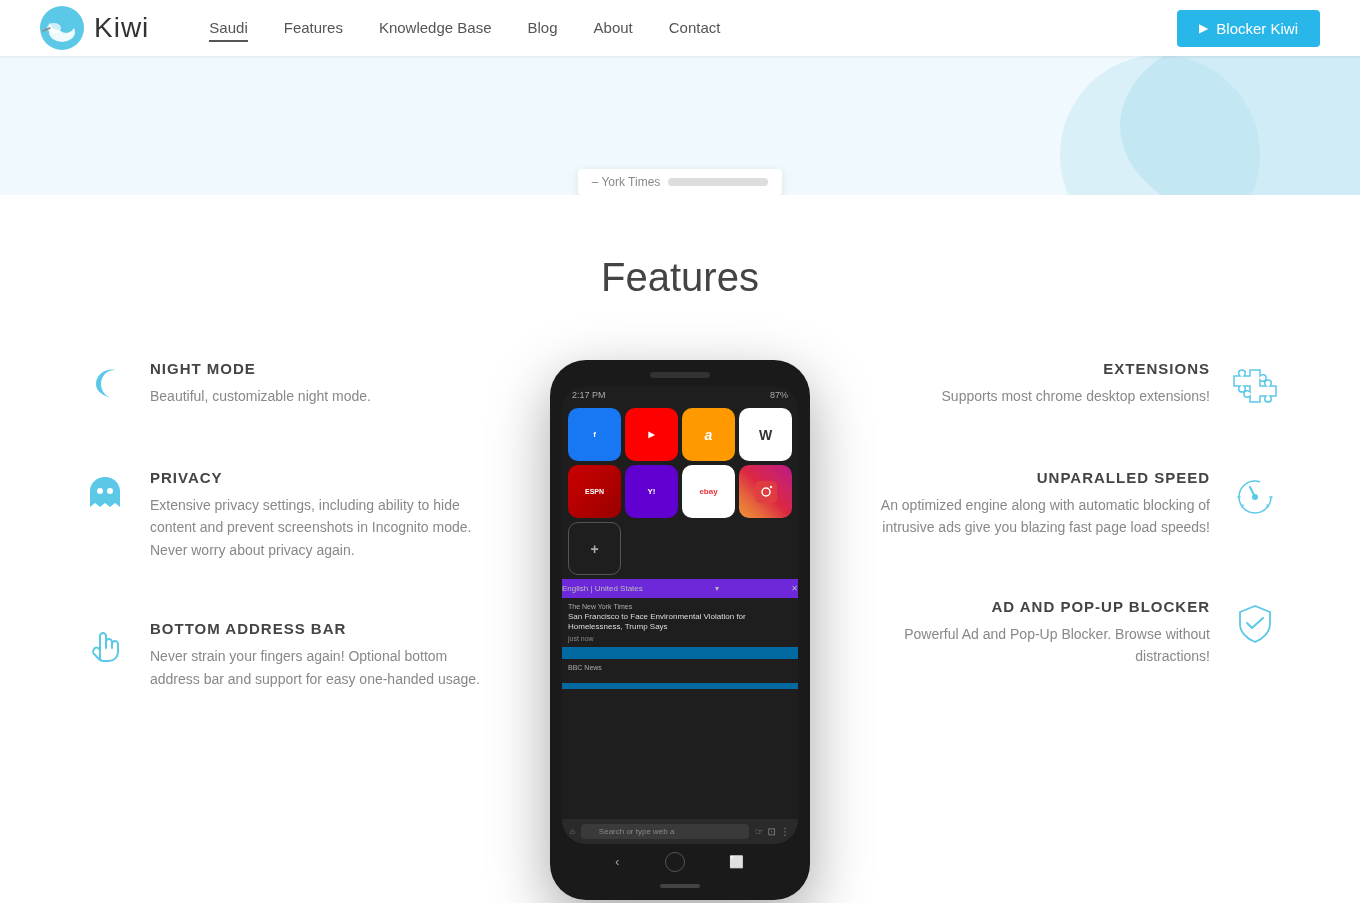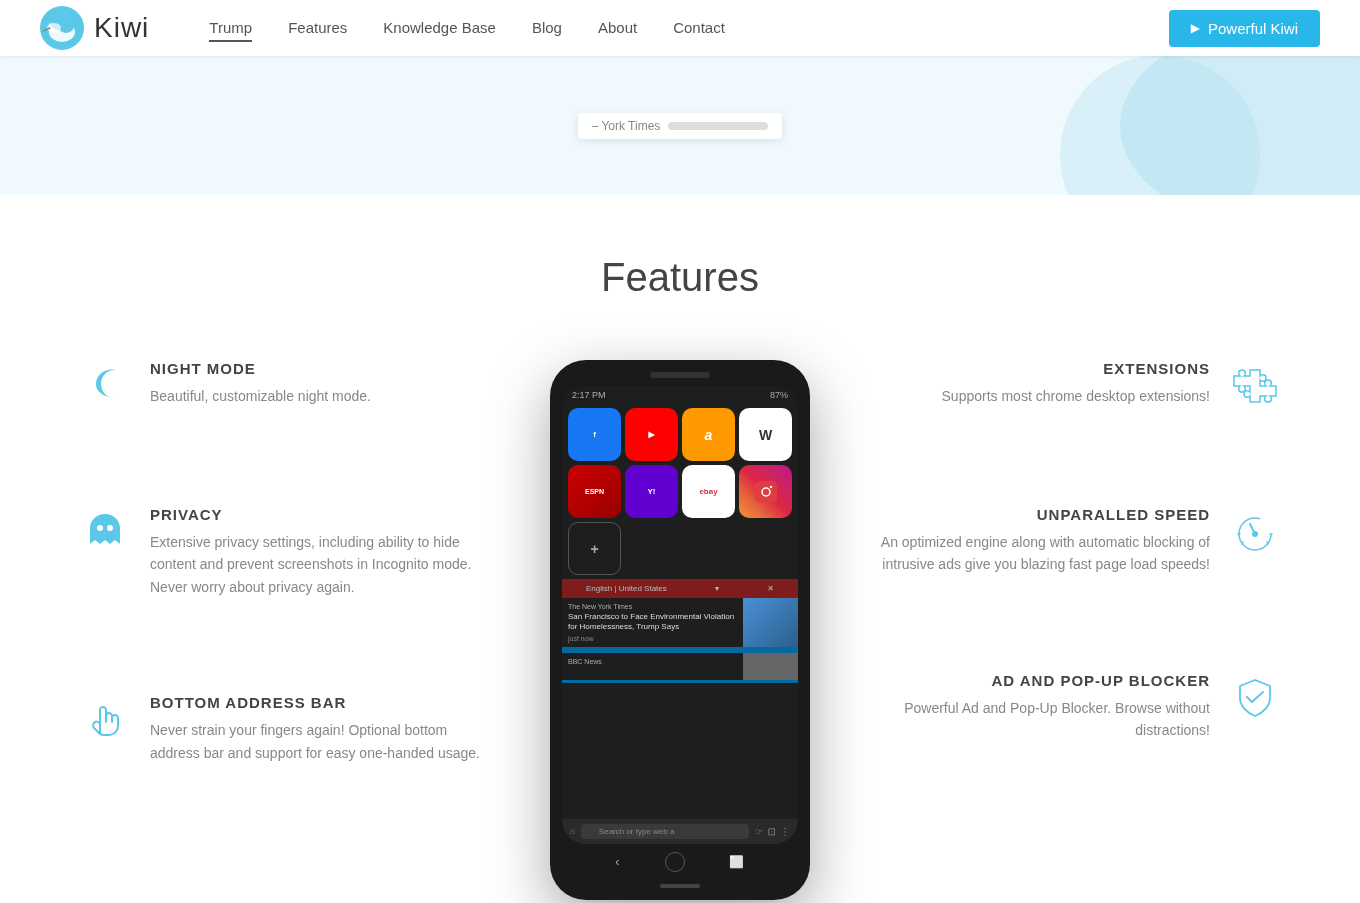--- a/index.html
+++ b/index.html
@@ -27,21 +27,21 @@
       margin-left: auto; background: #29b6e8; color: #fff;
       border: none; border-radius: 4px; padding: 10px 22px;
       font-size: 15px; cursor: pointer; display: flex; align-items: center; gap: 8px;
     }
     .navbar-download .play-icon { font-size: 12px; }
 
     
     .hero-partial {
       margin-top: 56px; height: 139px; background: #f0f9fd;
       position: relative; overflow: hidden;
-      display: flex; align-items: center; justify-content: center;
+      display: flex; align-items: flex-end; justify-content: center;
     }
     .hero-partial .nyt-mockup {
       display: flex; align-items: center; gap: 8px;
       background: #fff; border-radius: 4px; padding: 6px 14px;
       box-shadow: 0 2px 8px rgba(0,0,0,0.1); font-size: 13px; color: #999;
     }
     .hero-partial .nyt-text { color: #888; font-size: 12px; }
     .hero-partial .nyt-bar {
       width: 100px; height: 8px; background: #ddd; border-radius: 4px;
     }
@@ -59,21 +59,21 @@
       padding: 60px 80px 80px; background: #fff;
     }
     .features-title {
       text-align: center; font-size: 40px; font-weight: 400; color: #444;
       margin-bottom: 60px;
     }
     .features-grid {
       display: grid; grid-template-columns: 1fr auto 1fr; gap: 0 60px;
       align-items: start; max-width: 1200px; margin: 0 auto;
     }
-    .features-left, .features-right { display: flex; flex-direction: column; gap: 96px; }
+    .features-left, .features-right { display: flex; flex-direction: column; gap: 59px; }
     .feature-item { display: flex; align-items: flex-start; gap: 20px; }
     .feature-item.right { flex-direction: row-reverse; text-align: right; }
     .feature-icon { width: 50px; height: 50px; flex-shrink: 0; color: #5bc8e8; }
     .feature-text h3 { font-size: 15px; font-weight: 700; color: #444; letter-spacing: 1px; margin-bottom: 8px; text-transform: uppercase; }
     .feature-text p { font-size: 14px; color: #888; line-height: 1.6; }
 
     
     .phone-container { display: flex; align-items: center; justify-content: center; }
     .phone {
       width: 260px; height: 540px; background: #1a1a1a; border-radius: 36px;
@@ -102,26 +102,26 @@
     .app-fb { background: #1877f2; }
     .app-yt { background: #ff0000; }
     .app-amz { background: #ff9900; }
     .app-wp { background: #fff; }
     .app-espn { background: #d00; }
     .app-yahoo { background: #6001d2; }
     .app-ebay { background: #fff; }
     .app-ig { background: linear-gradient(45deg, #f09433, #e6683c, #dc2743, #cc2366, #bc1888); }
     .app-add { background: transparent; border: 1px solid #555; color: #aaa; font-size: 14px; }
     .phone-language-bar {
-      background: #7f1d1d; padding: 5px 24px; display: flex; align-items: center;
+      background: #6d28d9; padding: 5px 0; display: flex; align-items: center;
       justify-content: space-between; font-size: 8px; color: #bbb;
     }
     .phone-news { flex: 1; overflow: hidden; }
     .news-item {
-      display: flex; border-bottom: 3px solid #0369a1; overflow: hidden;
+      display: flex; border-bottom: 6px solid #0369a1; overflow: hidden; flex-direction: column;
     }
     .news-text-block { flex: 1; padding: 5px 6px; }
     .news-source { font-size: 7px; color: #aaa; margin-bottom: 2px; }
     .news-headline { font-size: 8px; color: #ddd; line-height: 1.3; margin-bottom: 2px; }
     .news-time { font-size: 7px; color: #888; }
     .news-thumb { width: 55px; background: #555; flex-shrink: 0; }
     .news-thumb.city { background: linear-gradient(135deg, #4a90d9 0%, #2c5f8a 100%); }
     .news-thumb.plane { background: linear-gradient(135deg, #8a6a2c 0%, #4a3a1a 100%); }
     .news-thumb.gray { background: #666; }
     .phone-urlbar {
@@ -151,30 +151,30 @@
       <circle cx="16" cy="20" r="7" fill="#fff"></circle>
       <circle cx="26" cy="18" r="9" fill="#5bc8e8"></circle>
       <circle cx="18" cy="16" r="8" fill="#5bc8e8"></circle>
       <ellipse cx="14" cy="22" rx="7" ry="5" fill="#fff" opacity="0.7"></ellipse>
 
       <line x1="10" y1="22" x2="3" y2="25" stroke="#888" stroke-width="1.5" stroke-linecap="round"></line>
     </svg>
     <span class="navbar-logo-text">Kiwi</span>
   </a>
   <div class="navbar-links">
-    <a href="#" class="active">Trump</a>
+    <a href="#" class="active">Saudi</a>
     <a href="#">Features</a>
     <a href="#">Knowledge Base</a>
     <a href="#">Blog</a>
     <a href="#">About</a>
     <a href="#">Contact</a>
   </div>
   <button class="navbar-download">
     <span class="play-icon">▶</span>
-    <span>Powerful Kiwi</span>
+    <span>Blocker Kiwi</span>
   </button>
 </nav>
 
 <div class="hero-partial">
   <div class="nyt-mockup">
     <span class="nyt-text">– York Times</span>
     <div class="nyt-bar"></div>
   </div>
   <div class="hero-shape-right"></div>
   <div class="hero-shape-right2"></div>

